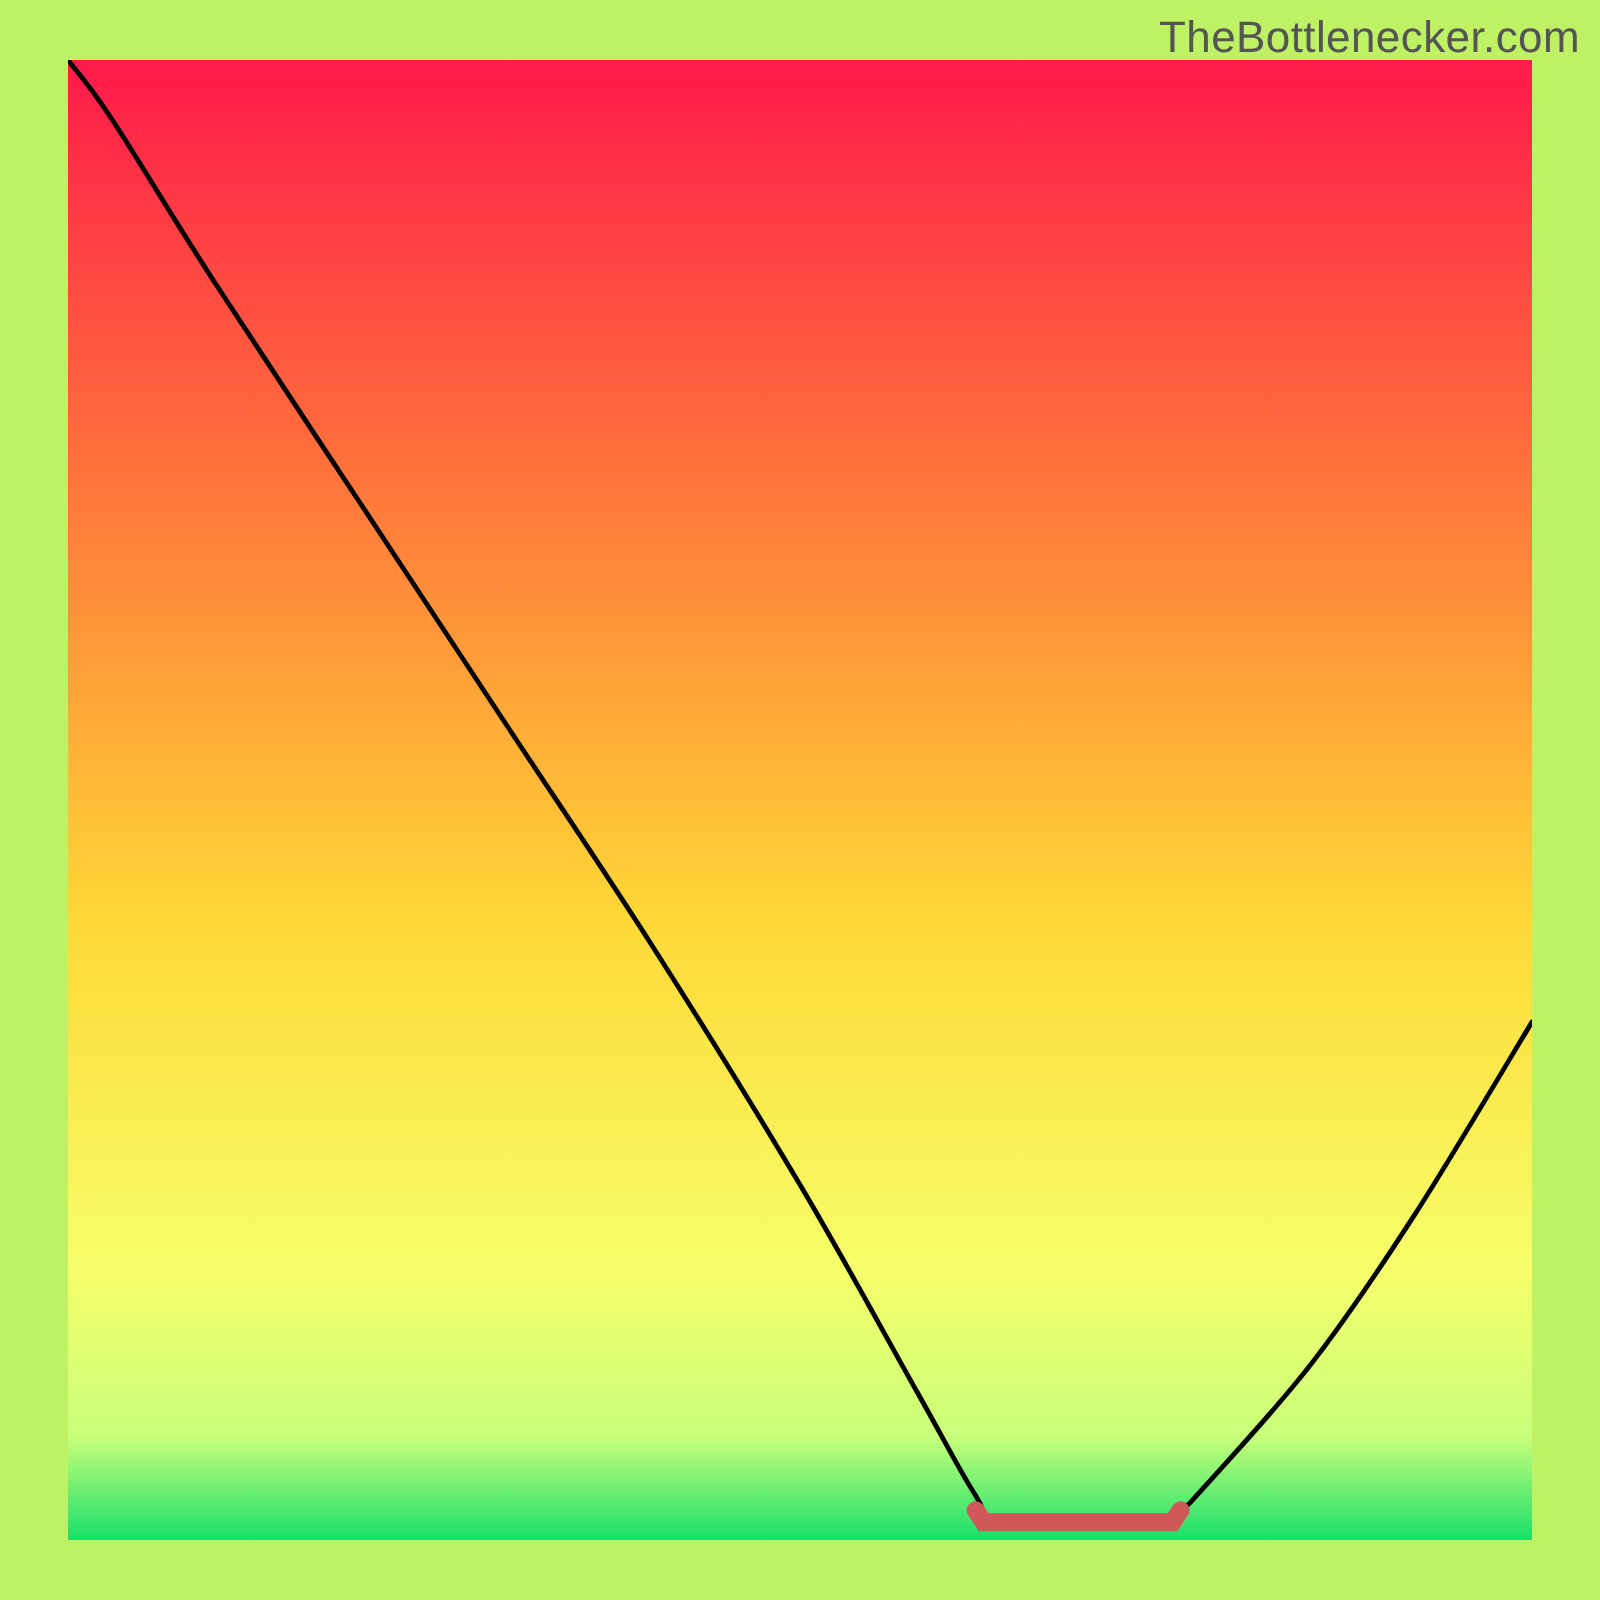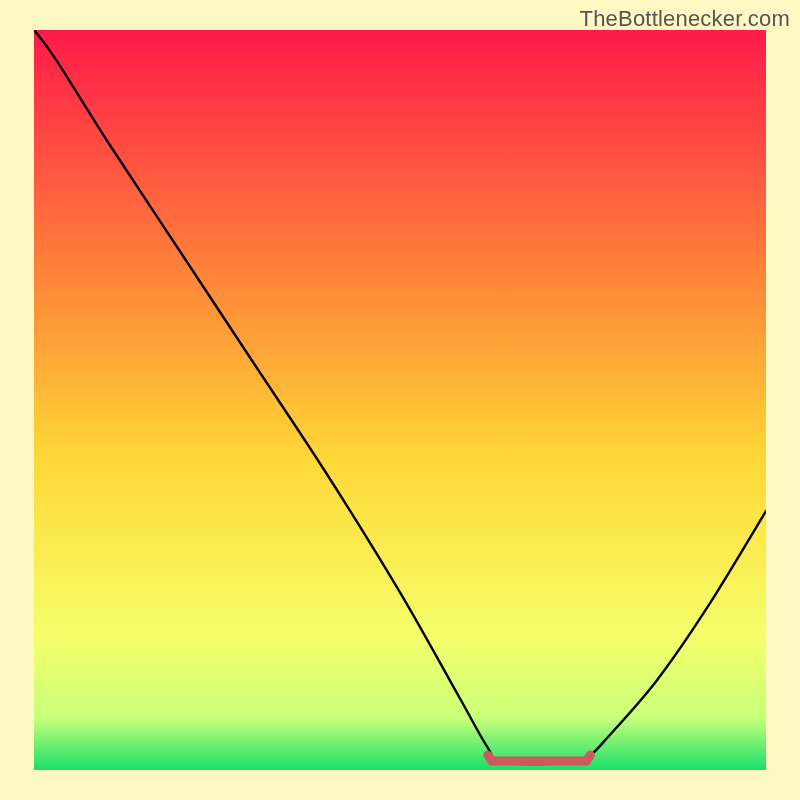--- a/index.html
+++ b/index.html
@@ -10,21 +10,21 @@
     background: #000;
     overflow: hidden;
     font-family: Arial, Helvetica, sans-serif;
   }
   .frame {
     position: absolute;
     left: 0;
     top: 0;
     width: 800px;
     height: 800px;
-    background: #fef9c3;
+    background: #bef264;
     text-decoration: underline;
   }
   .watermark {
     position: absolute;
     top: 6px;
     right: 10px;
     color: #555;
     font-size: 22px;
     font-weight: 500;
     letter-spacing: 0.2px;

